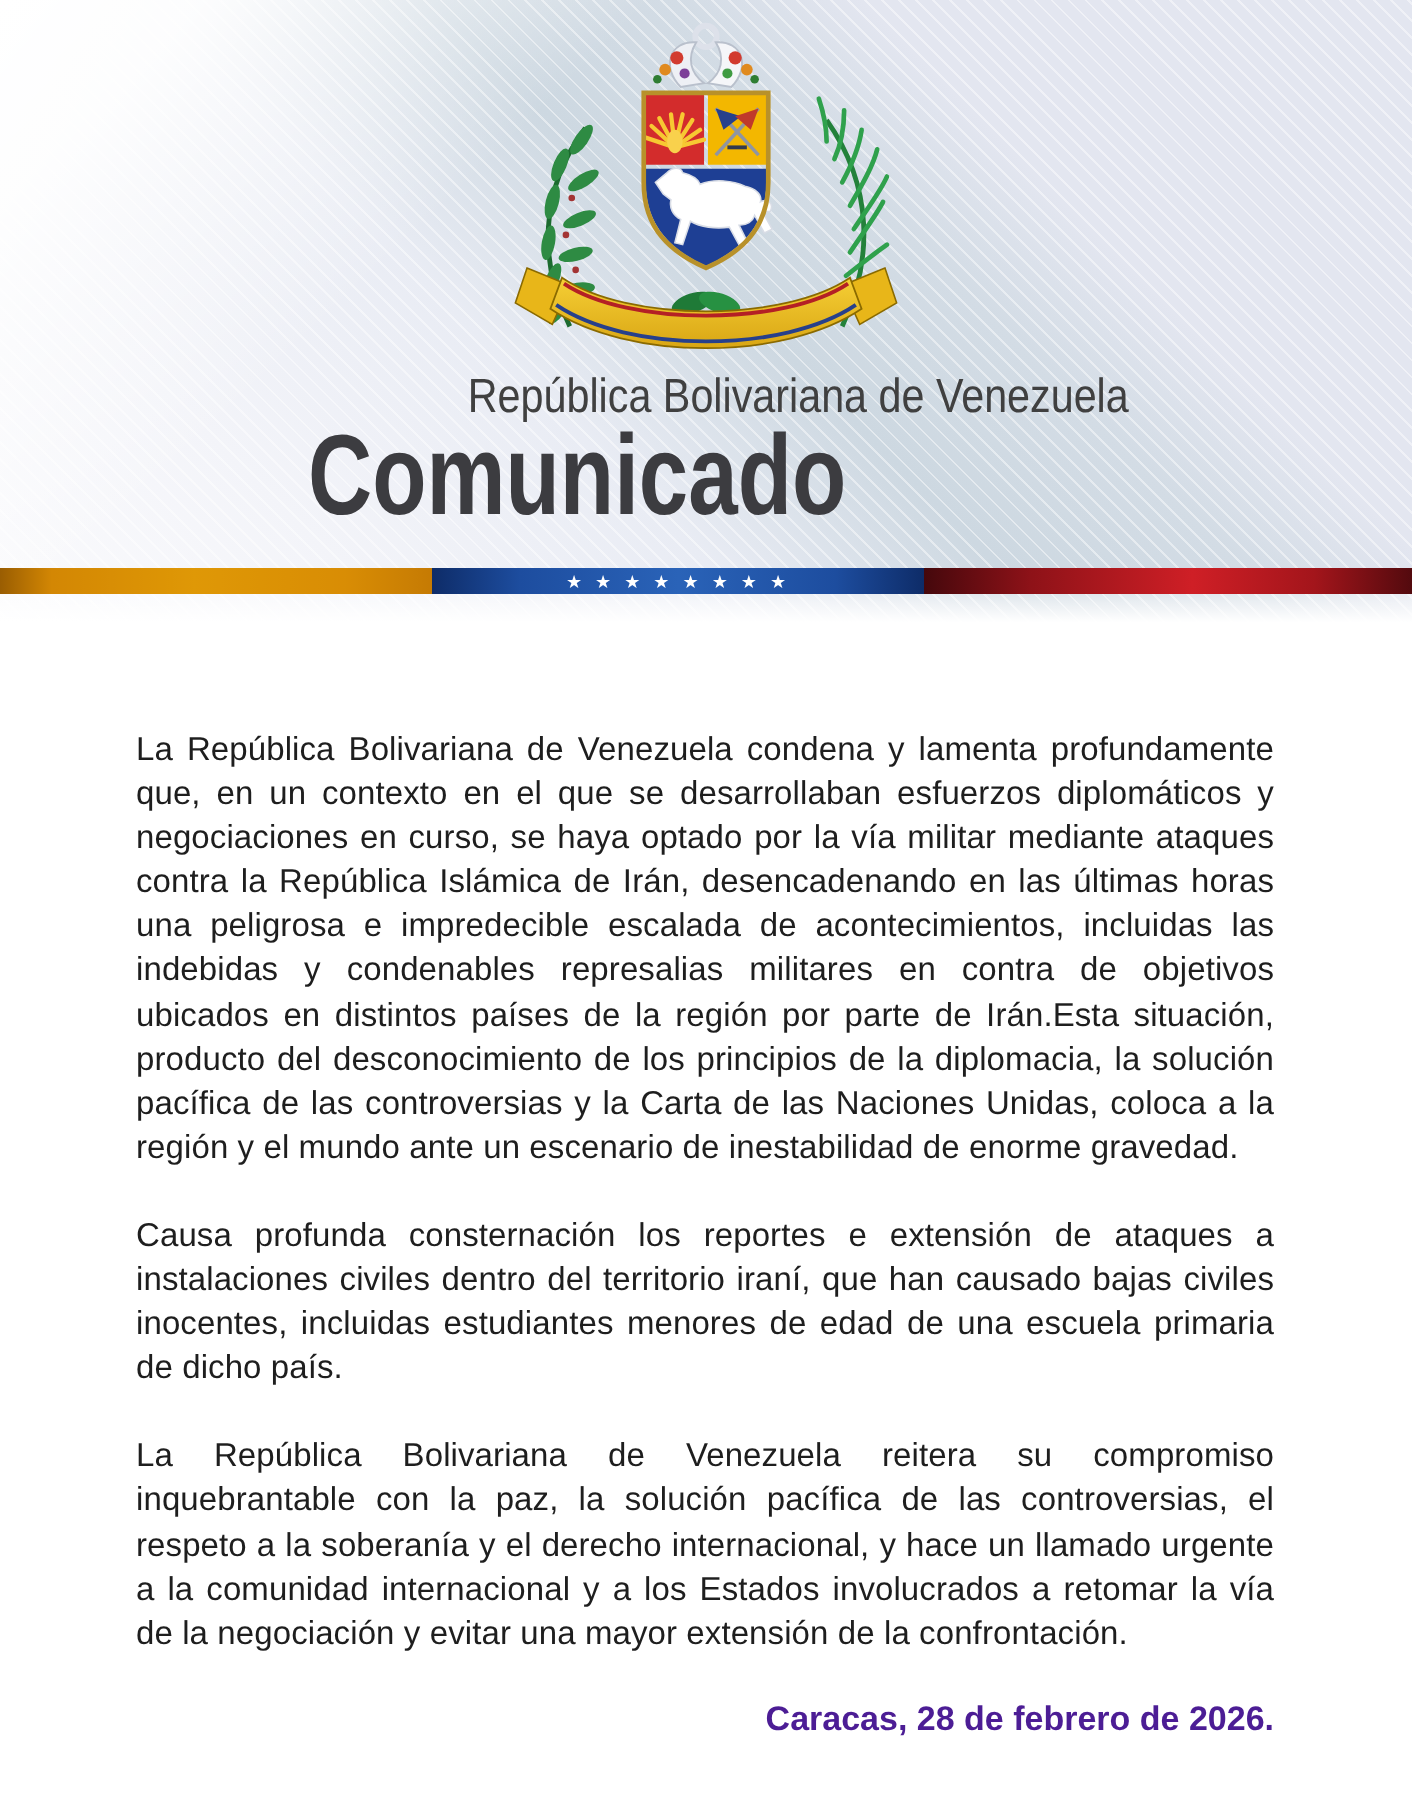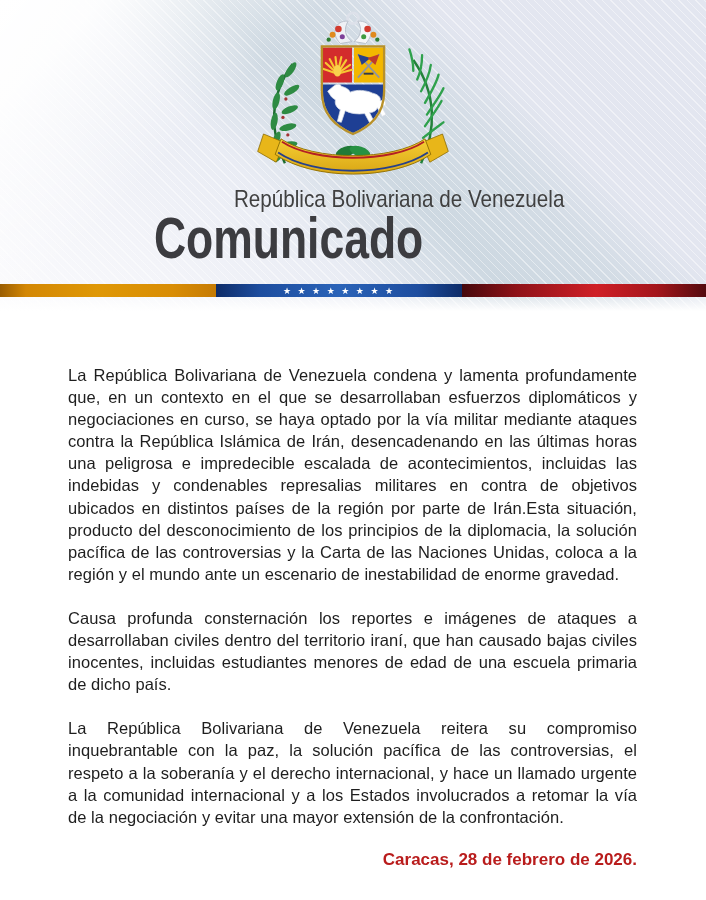--- a/index.html
+++ b/index.html
@@ -73,21 +73,21 @@
     color: #1e1e1e;
   }
   .content p {
     margin: 0 0 22px 0;
     font-size: 16.5px; line-height: 22.1px;
     text-align: justify; letter-spacing: 0.05px;
   }
   .dateline {
     margin-top: 14px;
     text-align: right;
-    font-size: 17px; font-weight: 700; color: #b91c1c;
+    font-size: 17px; font-weight: 700; color: #4c1d95;
   }
 </style>
 </head>
 <body>
 
 <div class="header-bg"></div>
 
 <div class="emblem">
   <svg width="214" height="180" viewBox="0 0 220 182" xmlns="http://www.w3.org/2000/svg">
     <defs>
@@ -201,16 +201,16 @@
 <div class="flag-stripe">
   <div class="seg-yellow"></div>
   <div class="seg-blue">
     <span class="stars">★ ★ ★ ★ ★ ★ ★ ★</span>
   </div>
   <div class="seg-red"></div>
 </div>
 
 <div class="content">
   <p>La República Bolivariana de Venezuela condena y lamenta profundamente que, en un contexto en el que se desarrollaban esfuerzos diplomáticos y negociaciones en curso, se haya optado por la vía militar mediante ataques contra la República Islámica de Irán, desencadenando en las últimas horas una peligrosa e impredecible escalada de acontecimientos, incluidas las indebidas y condenables represalias militares en contra de objetivos ubicados en distintos países de la región por parte de Irán.Esta situación, producto del desconocimiento de los principios de la diplomacia, la solución pacífica de las controversias y la Carta de las Naciones Unidas, coloca a la región y el mundo ante un escenario de inestabilidad de enorme gravedad.</p>
-  <p>Causa profunda consternación los reportes e imágenes de ataques a desarrollaban civiles dentro del territorio iraní, que han causado bajas civiles inocentes, incluidas estudiantes menores de edad de una escuela primaria de dicho país.</p>
+  <p>Causa profunda consternación los reportes e extensión de ataques a instalaciones civiles dentro del territorio iraní, que han causado bajas civiles inocentes, incluidas estudiantes menores de edad de una escuela primaria de dicho país.</p>
   <p>La República Bolivariana de Venezuela reitera su compromiso inquebrantable con la paz, la solución pacífica de las controversias, el respeto a la soberanía y el derecho internacional, y hace un llamado urgente a la comunidad internacional y a los Estados involucrados a retomar la vía de la negociación y evitar una mayor extensión de la confrontación.</p>
   <div class="dateline">Caracas, 28 de febrero de 2026.</div>
 </div>
 
 </body></html>

